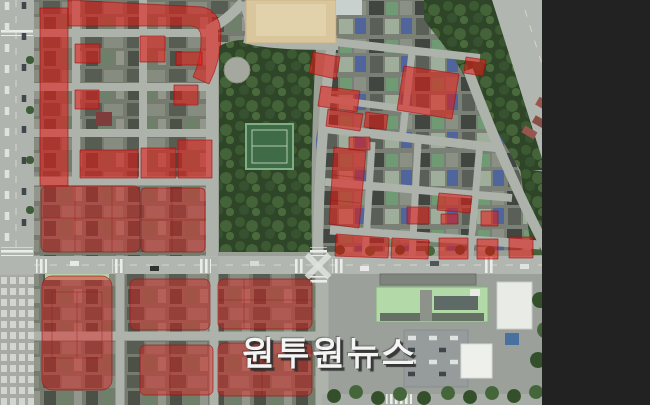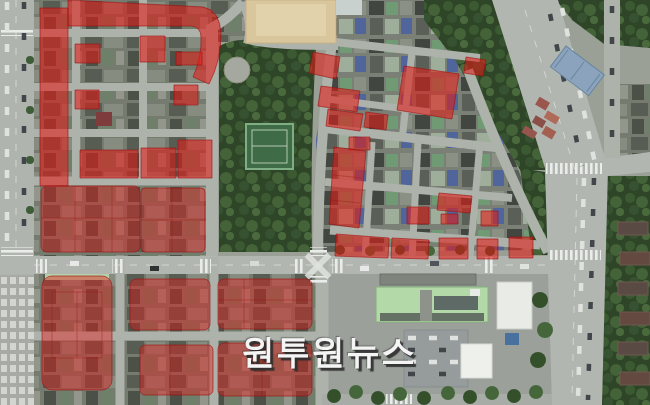--- a/index.html
+++ b/index.html
@@ -1,16 +1,16 @@
 <!DOCTYPE html>
 <html style="--overlay-fill: #e31b17; --overlay-stroke: #9c0f0f; --watermark: #f4f4f4; --road: #adb2ab; --park-green: #2e4527; --sand-yard: #d9c69c;"><head>
 <meta charset="utf-8">
 <style>
   html,body{margin:0;padding:0;background:#222;}
-  #stage{position:relative;width:650px;height:405px;overflow:hidden;
+  #stage{position:relative;width:542px;height:405px;overflow:hidden;
          font-family:"Liberation Sans", sans-serif;background:#8f9489;}
   #stage svg{position:absolute;left:0;top:0;display:block;}
 
   
   .rd{stroke:#adb2ab;fill:none;}
   .lane{stroke:#dfe2da;stroke-width:1;fill:none;stroke-dasharray:7 9;opacity:.75;}
   .carsL{stroke:#dfe2de;stroke-width:4.5;fill:none;stroke-dasharray:8 13;stroke-linecap:butt;}
   .carsD{stroke:#41464a;stroke-width:4.5;fill:none;stroke-dasharray:7 24;stroke-linecap:butt;}
 
   

